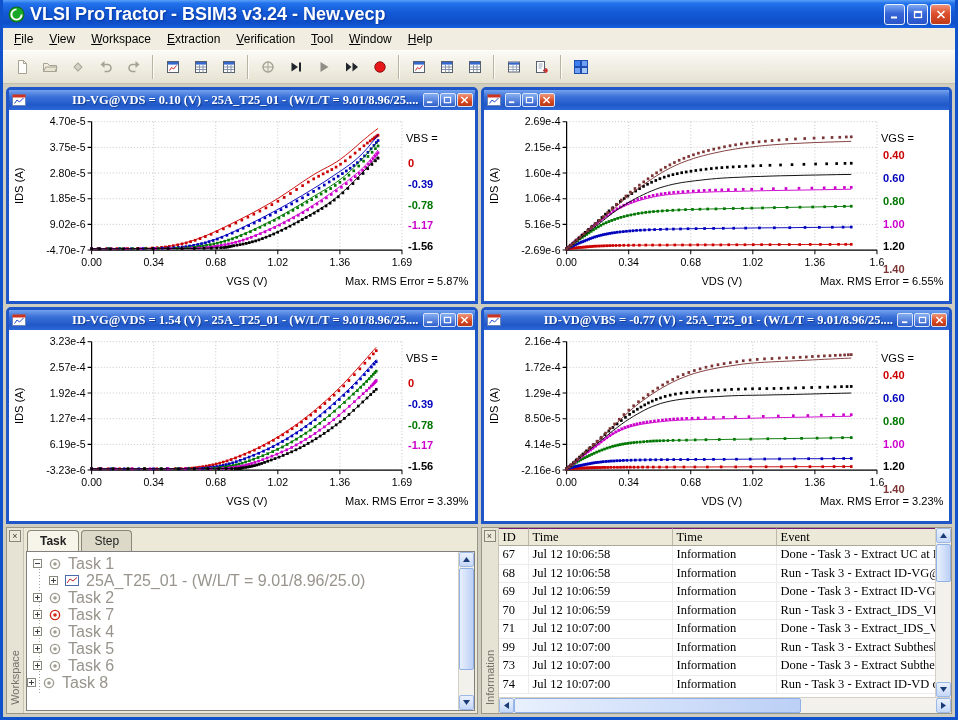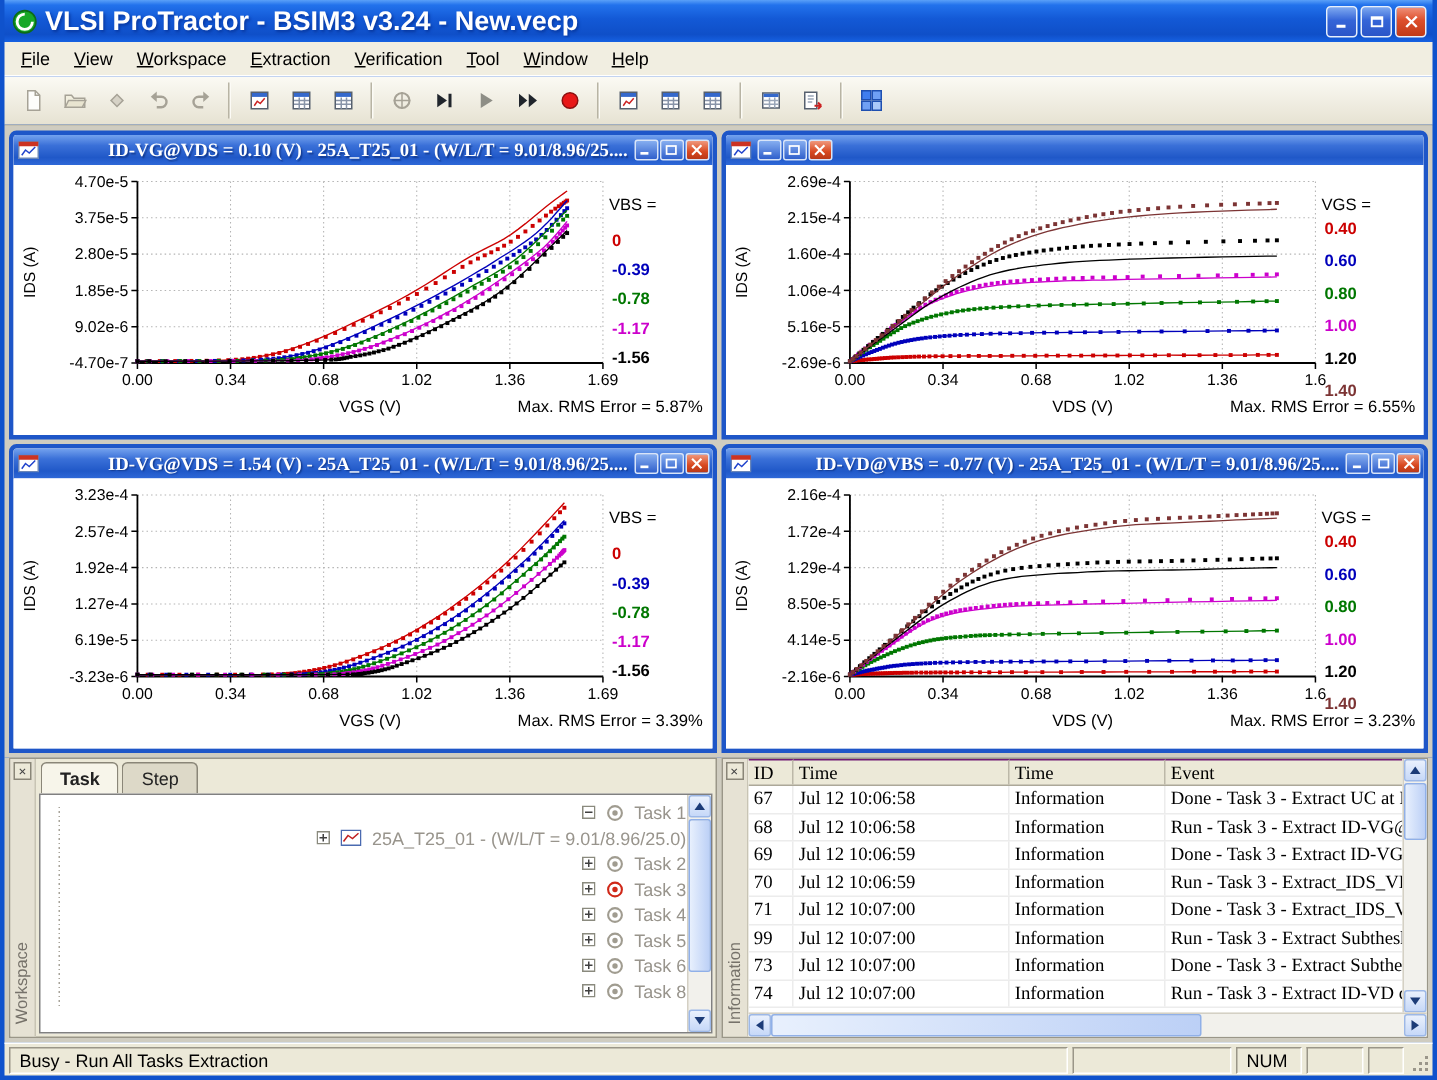--- a/index.html
+++ b/index.html
@@ -56,22 +56,22 @@
 
   .task-main { flex:1; display:flex; flex-direction:column; min-width:0; padding:2px; }
   .tabs { display:flex; height:21px; flex:none; padding-left:1px; }
   .tab { padding:3px 12px 0 12px; font-size:12px; border:1px solid #8a8678; border-bottom:none;
     border-radius:4px 4px 0 0; background:#ddd9c8; color:#222; margin-right:2px; }
   .tab.active { background:#f7f5ea; font-weight:bold; }
   .tree-wrap { flex:1; border:1px solid #808080; background:#fff; display:flex; min-height:0; }
   .tree { flex:1; position:relative; overflow:hidden; padding-top:3px; }
   .tree::before { content:""; position:absolute; left:12px; top:8px; bottom:16px; width:1px;
     background-image:repeating-linear-gradient(180deg,#a8a49a 0 1px,transparent 1px 3px); }
-  .tree-row { height:17px; display:flex; align-items:center; gap:7px; font-size:12px; color:#98948c;
-    white-space:nowrap; position:relative;justify-content:flex-end; }
+  .tree-row { height:17px; display:flex; align-items:center; gap:7px; font-size:16px; color:#98948c;
+    white-space:nowrap; position:relative; }
 
   .info-main { flex:1; display:flex; flex-direction:column; min-width:0; background:#fff; }
   .tbl-area { flex:1; display:flex; min-height:0; }
   .tbl { flex:1; min-width:0; overflow:hidden; font-family:"Liberation Serif",serif; font-size:12.5px; }
   .tbl-header { display:flex; height:18px; background:#ece9d8; border-bottom:1px solid #aca899; }
   .th { border-right:1px solid #bcb8a8; border-top:1px solid #701a75; padding:1px 3px 0 4px; overflow:hidden;
     white-space:nowrap; }
   .tr { display:flex; height:18.5px; border-bottom:1px solid #ececec; }
   .td { border-right:1px solid #ececec; padding:1px 3px 0 4px; overflow:hidden; white-space:nowrap; }
   .c0 { width:30px; flex:none; } .c1 { width:144px; flex:none; } .c2 { width:104px; flex:none; }
@@ -1933,21 +1933,21 @@
               <div class="tree-row" style="padding-left: 6px;">
                 <svg width="9" height="9" viewBox="0 0 9 9">
                   <rect x="0.5" y="0.5" width="8" height="8" fill="#fff" stroke="#8a8a7e"></rect>
                   <line x1="2" y1="4.5" x2="7" y2="4.5" stroke="#404040"></line>
                   <line x1="4.5" y1="2" x2="4.5" y2="7" stroke="#404040"></line>
                 </svg>
                 <svg width="12" height="12" viewBox="0 0 12 12">
                   <circle cx="6" cy="6" r="4.6" fill="#fff" stroke="#d02818" stroke-width="1.4"></circle>
                   <circle cx="6" cy="6" r="1.8" fill="#d02818"></circle>
                 </svg>
-                <span class="tree-label">Task 3</span>
+                <span class="tree-label">Task 7</span>
               </div>
               <div class="tree-row" style="padding-left: 6px;">
                 <svg width="9" height="9" viewBox="0 0 9 9">
                   <rect x="0.5" y="0.5" width="8" height="8" fill="#fff" stroke="#8a8a7e"></rect>
                   <line x1="2" y1="4.5" x2="7" y2="4.5" stroke="#404040"></line>
                   <line x1="4.5" y1="2" x2="4.5" y2="7" stroke="#404040"></line>
                 </svg>
                 <svg width="12" height="12" viewBox="0 0 12 12">
                   <circle cx="6" cy="6" r="4.6" fill="#fff" stroke="#a09c90" stroke-width="1.4"></circle>
                   <circle cx="6" cy="6" r="1.8" fill="#a09c90"></circle>
@@ -2104,33 +2104,14 @@
               <svg width="9" height="9" viewBox="0 0 9 9">
                 <polygon points="7,4.5 2,1 2,8" fill="#1c3c78"></polygon>
               </svg>
             </span>
           </div>
       </div>
     </div>
 
   </div>
 
-  <div class="statusbar">
-    <span class="sb-cell sb-text">Busy - Run All Tasks Extraction</span>
-    <span class="sb-cell sb-a"></span>
-    <span class="sb-cell sb-num">NUM</span>
-    <span class="sb-cell sb-b"></span>
-    <span class="sb-cell sb-c"></span>
-    <span class="grip">
-      <svg width="13" height="13" viewBox="0 0 13 13">
-          <g fill="#9a968a">
-            <rect x="9" y="9" width="2" height="2"></rect>
-            <rect x="9" y="5" width="2" height="2"></rect>
-            <rect x="5" y="9" width="2" height="2"></rect>
-            <rect x="9" y="1" width="2" height="2"></rect>
-            <rect x="5" y="5" width="2" height="2"></rect>
-            <rect x="1" y="9" width="2" height="2"></rect>
-          </g>
-        </svg>
-    </span>
-  </div>
 
 </div>
 
 </body></html>

